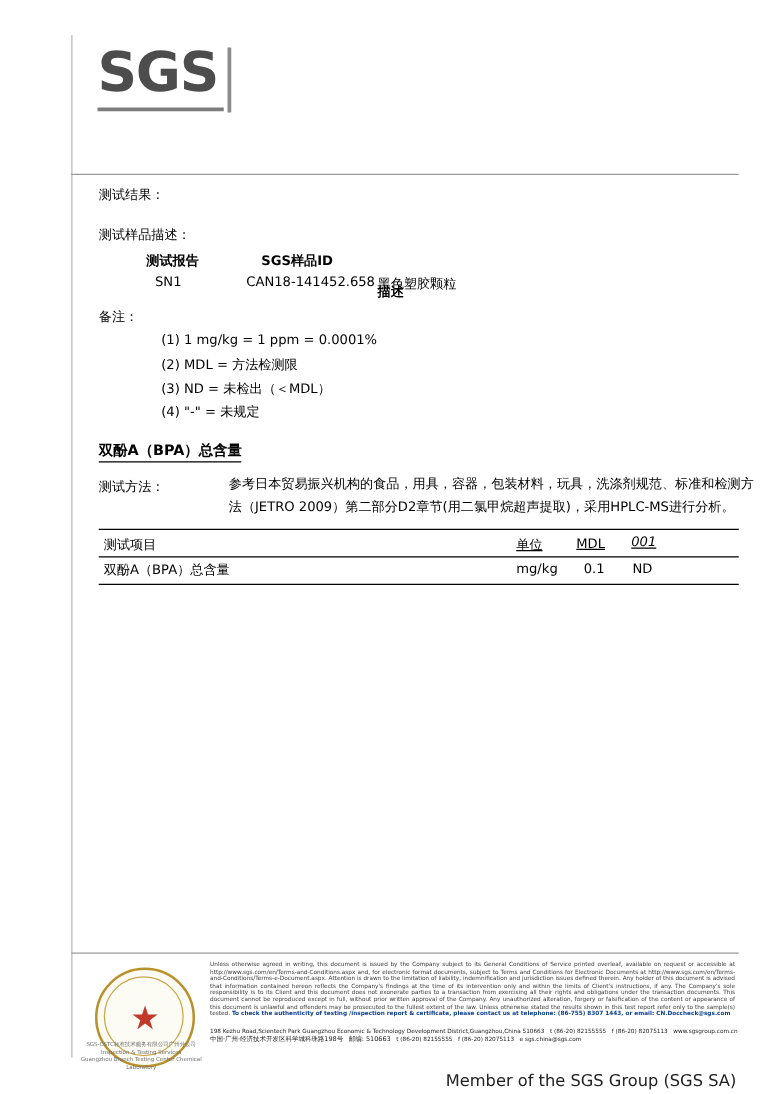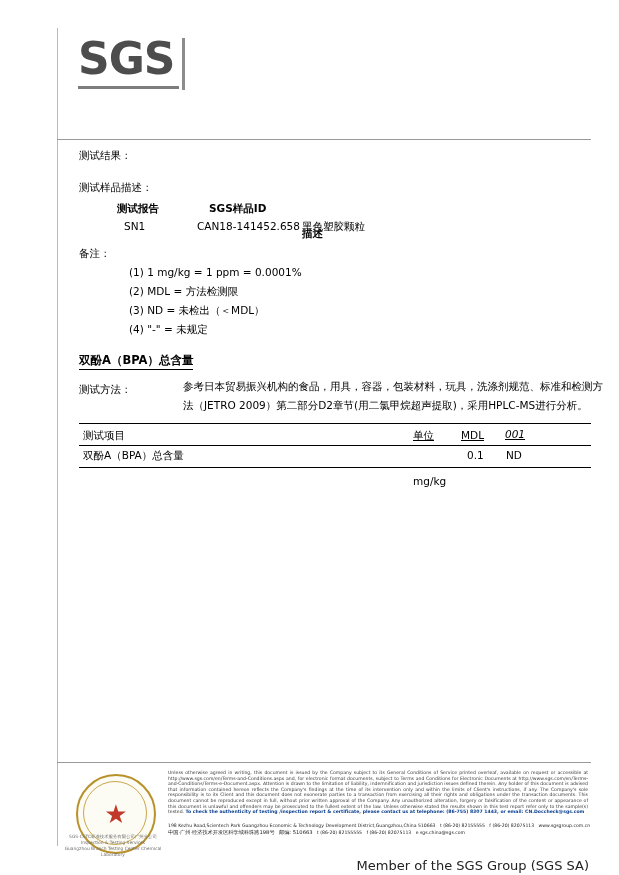--- a/index.html
+++ b/index.html
@@ -168,21 +168,21 @@
   .rh-unit  { left: 356px; top: 284px; text-decoration: underline; }
   .rh-mdl   { left: 404px; top: 284px; text-decoration: underline; }
   .rh-001   { left: 448px; top: 283px; text-decoration: underline; font-style: italic; font-weight: normal; }
   .res-hr-mid {
     position: absolute;
     left: 22px; top: 300px;
     width: 512px; height: 1px;
     background: #000;
   }
   .rr-item { left: 26px;  top: 304px; }
-  .rr-unit { left: 356px; top: 304px; margin-top: 26px; }
+  .rr-unit { left: 356px; top: 304px; }
   .rr-mdl  { left: 410px; top: 304px; }
   .rr-001  { left: 449px; top: 304px; }
   .res-hr-bot {
     position: absolute;
     left: 22px; top: 322px;
     width: 512px; height: 1px;
     background: #000;
   }
 
   

